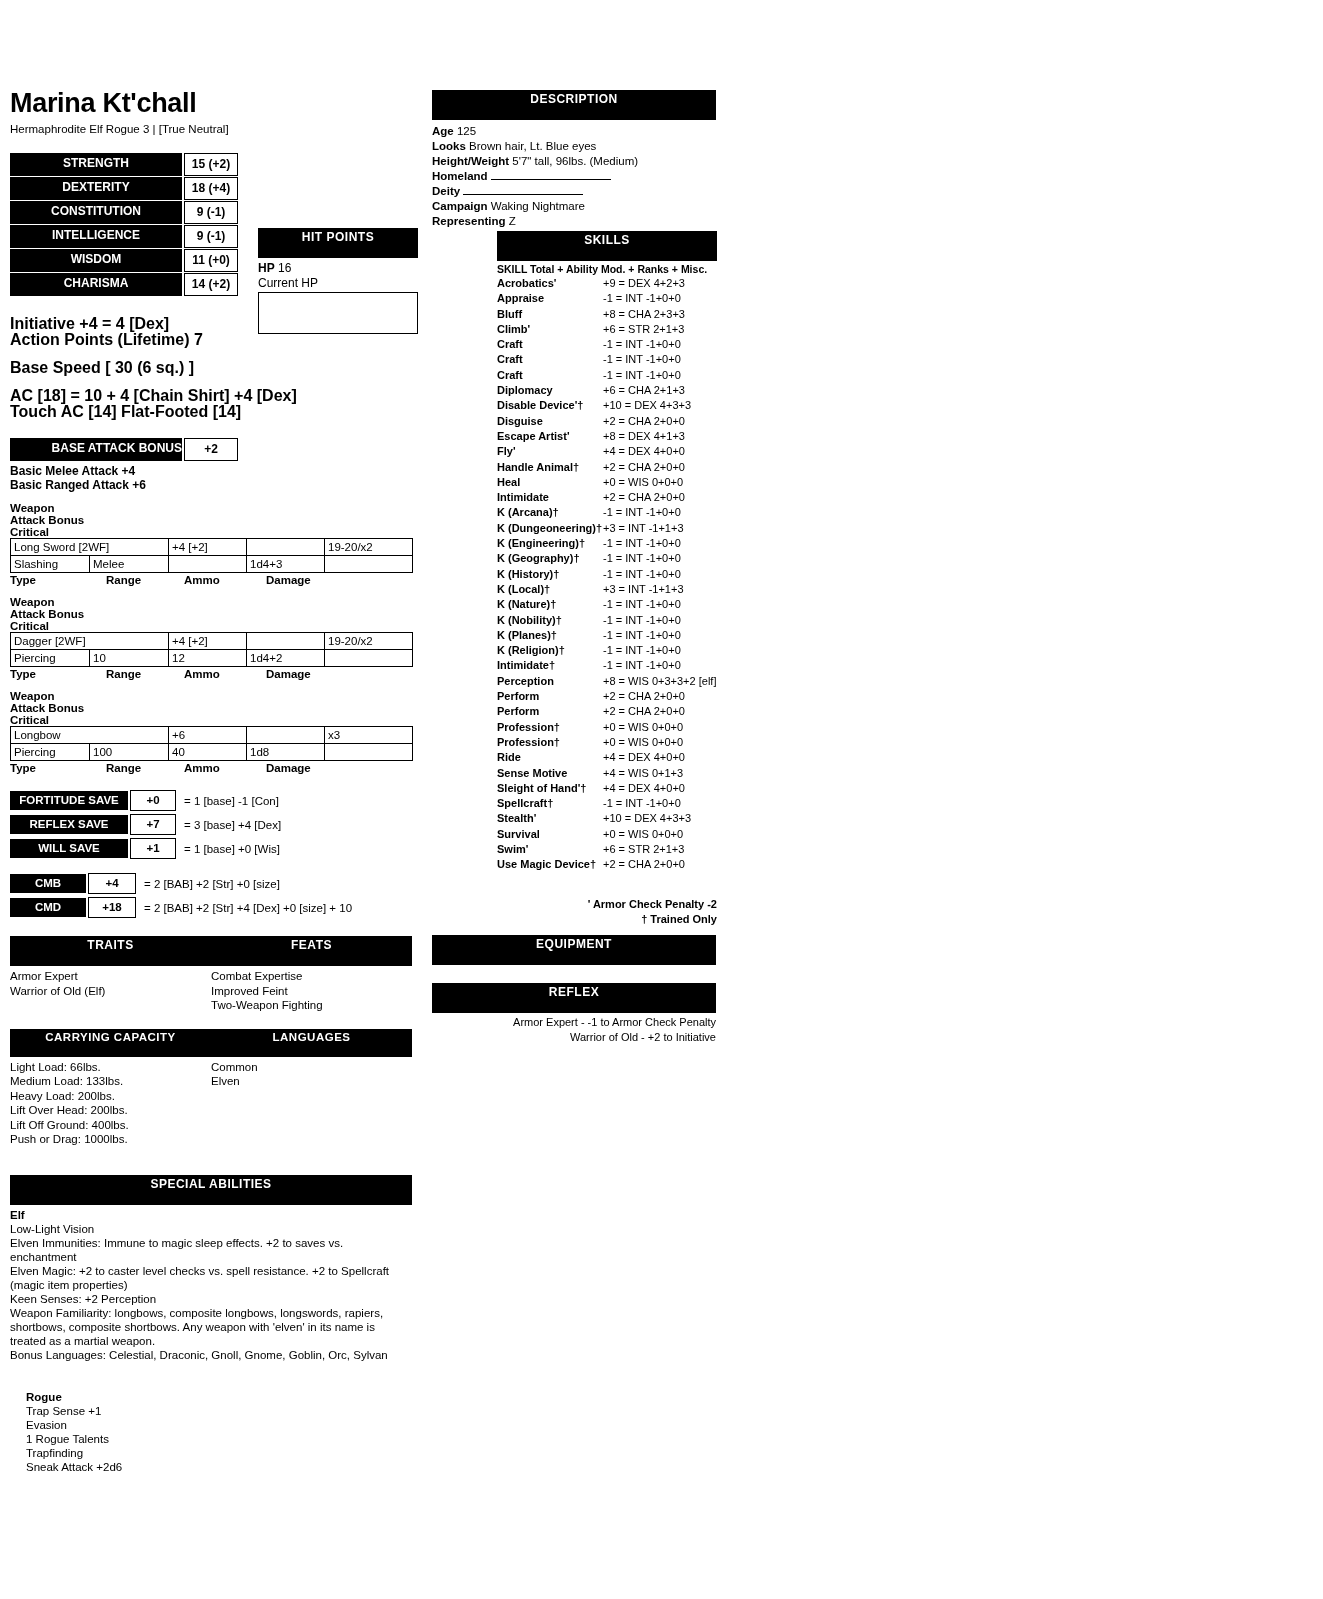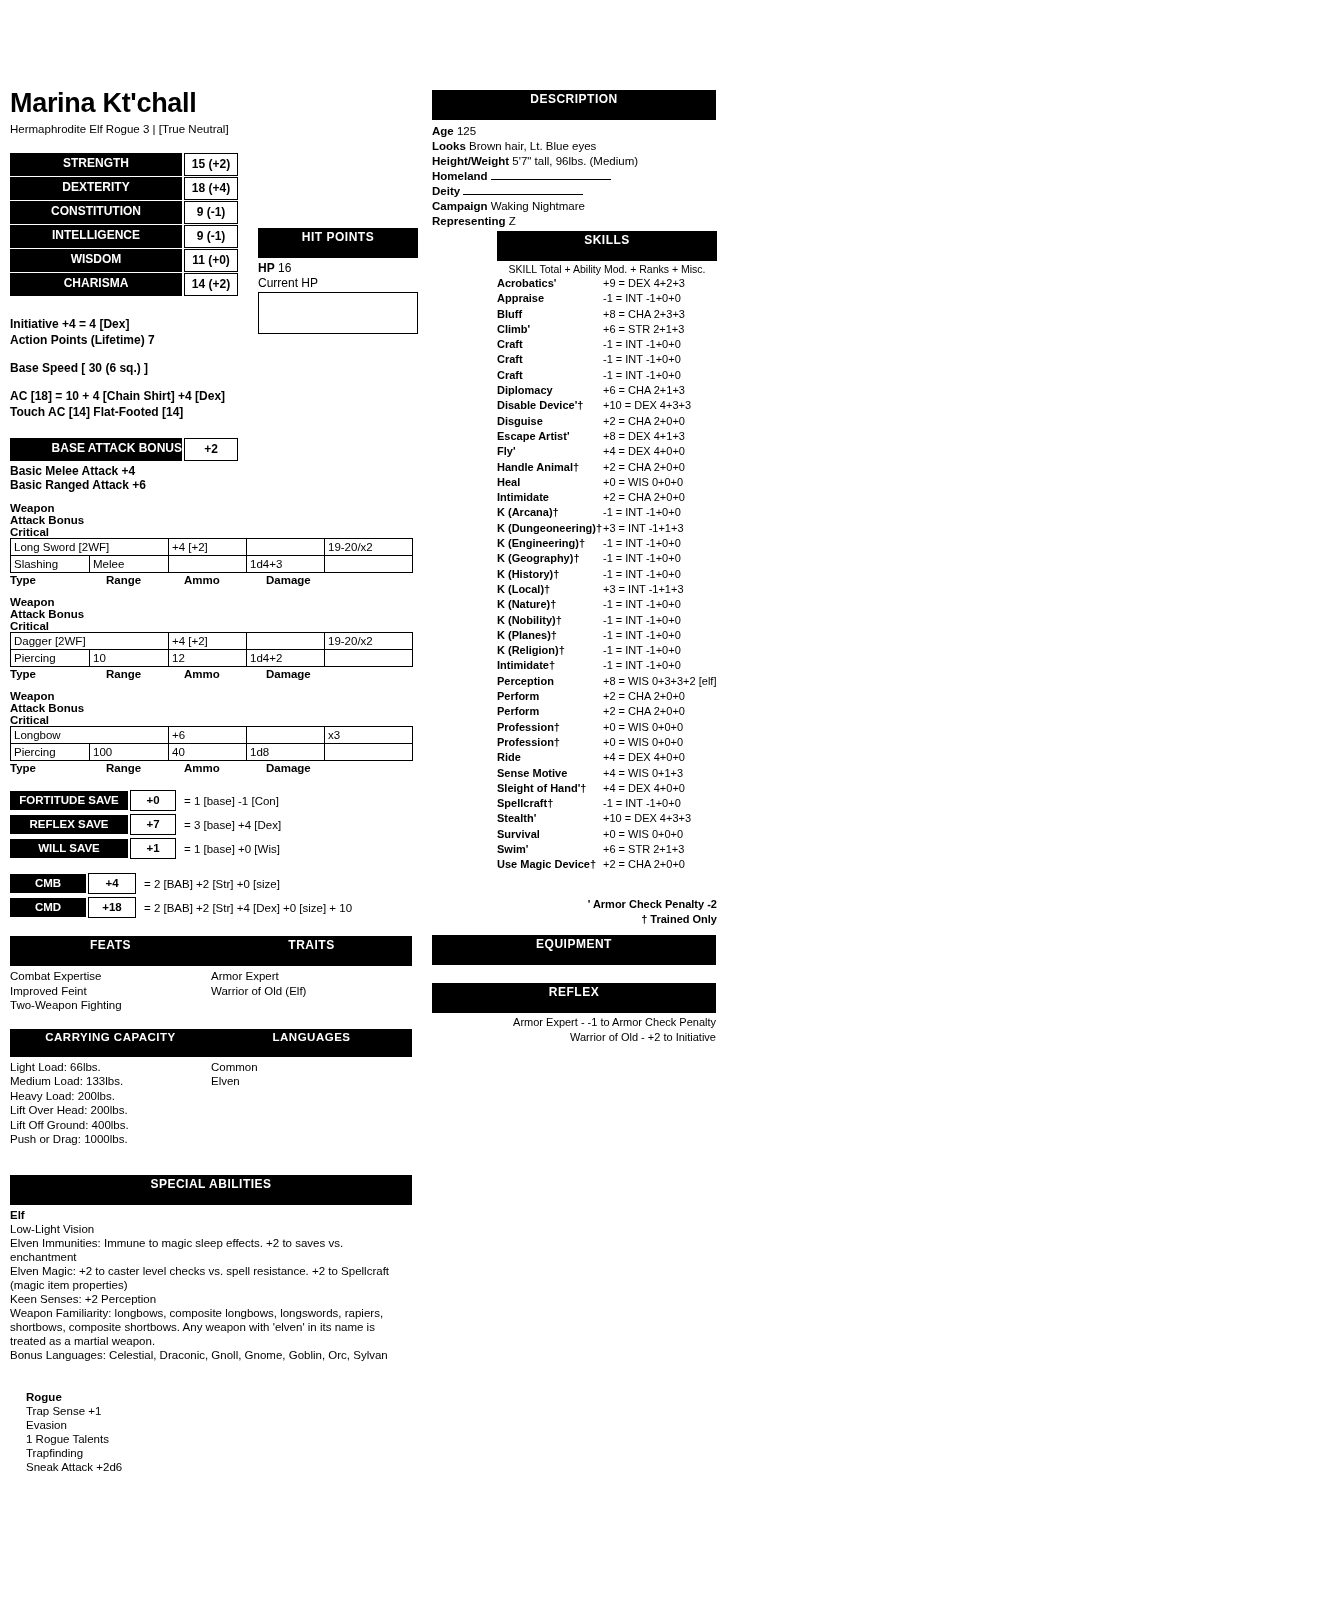--- a/index.html
+++ b/index.html
@@ -41,21 +41,21 @@
   }
 
   .hp-block { position: absolute; left: 248px; top: 75px; width: 160px; }
   .hp-bar { width: 160px; }
   .hp-line { font-size: 12px; margin-top: 3px; }
   .hp-line b { font-weight: bold; }
   .hp-current { font-size: 12px; margin-top: 1px; }
   .hp-box { width: 160px; height: 42px; border: 1px solid #000; margin-top: 2px; }
 
   .mini-lines { margin-top: 20px; }
-  .mini-lines div { font-size: 12px; font-weight: bold; line-height: 16px; }
+  .mini-lines div { font-size: 16px; font-weight: bold; line-height: 16px; }
 
   .spacer-12 { height: 12px; }
 
   .bab-row { display: flex; align-items: stretch; margin-top: 4px; }
   .bab-label { width: 172px; background: #000; color: #fff; font-weight: bold;
     font-size: 12px; text-align: right; padding: 3px 0 4px 0; }
   .bab-val { width: 54px; margin-left: 2px; border: 1px solid #000; font-size: 12px;
     font-weight: bold; text-align: center; padding: 3px 0 4px 0; }
 
   .atk-lines div { font-size: 12px; font-weight: bold; line-height: 14px; }
@@ -104,21 +104,21 @@
 
   
   .col-right { position: absolute; left: 432px; top: 90px; width: 290px; }
   .desc-bar { width: 284px; }
   .desc-lines { margin-top: 4px; font-size: 11.5px; line-height: 15px; }
   .desc-lines b { font-weight: bold; }
   .uline { display: inline-block; border-bottom: 1px solid #000; width: 120px; height: 11px; }
 
   .skills-wrap { position: absolute; left: 497px; top: 231px; width: 220px; }
   .skills-bar { width: 220px; }
-  .skills-head { font-size: 10.5px; font-weight: normal; text-align: center; padding: 2px 0 1px 0; }
+  .skills-head { font-size: 10.5px; font-weight: bold; padding: 2px 0 1px 0; }
   .sk-row { display: flex; font-size: 11px; line-height: 15.3px; }
   .sk-name { width: 106px; font-weight: bold; }
   .sk-calc { flex: 1; }
   .sk-foot { margin-top: 24px; text-align: right; font-size: 11px; font-weight: bold; line-height: 15px; }
 
   .equip-wrap { position: absolute; left: 432px; top: 935px; width: 284px; }
   .notes-wrap { position: absolute; left: 432px; top: 983px; width: 284px; }
   .notes-body { font-size: 11px; line-height: 14.5px; text-align: right; margin-top: 2px; }
 </style>
 </head>
@@ -311,32 +311,32 @@
       </div>
       <div class="save-row">
         <div class="save-label">CMD</div>
         <div class="save-val">+18</div>
         <div class="save-calc">= 2 [BAB] +2 [Str] +4 [Dex] +0 [size] + 10</div>
       </div>
     </div>
 
     <div class="two-col">
       <div class="half">
+        <div class="bar">TRAITS</div>
+        <div class="list">
+          <div>Armor Expert</div>
+          <div>Warrior of Old (Elf)</div>
+        </div>
+      </div>
+      <div class="half">
         <div class="bar">FEATS</div>
         <div class="list">
           <div>Combat Expertise</div>
           <div>Improved Feint</div>
           <div>Two-Weapon Fighting</div>
-        </div>
-      </div>
-      <div class="half">
-        <div class="bar">TRAITS</div>
-        <div class="list">
-          <div>Armor Expert</div>
-          <div>Warrior of Old (Elf)</div>
         </div>
       </div>
     </div>
 
     <div class="two-col" style="margin-top:16px;">
       <div class="half">
         <div class="bar bar-sm">CARRYING CAPACITY</div>
         <div class="list">
           <div>Light Load: 66lbs.</div>
           <div>Medium Load: 133lbs.</div>

